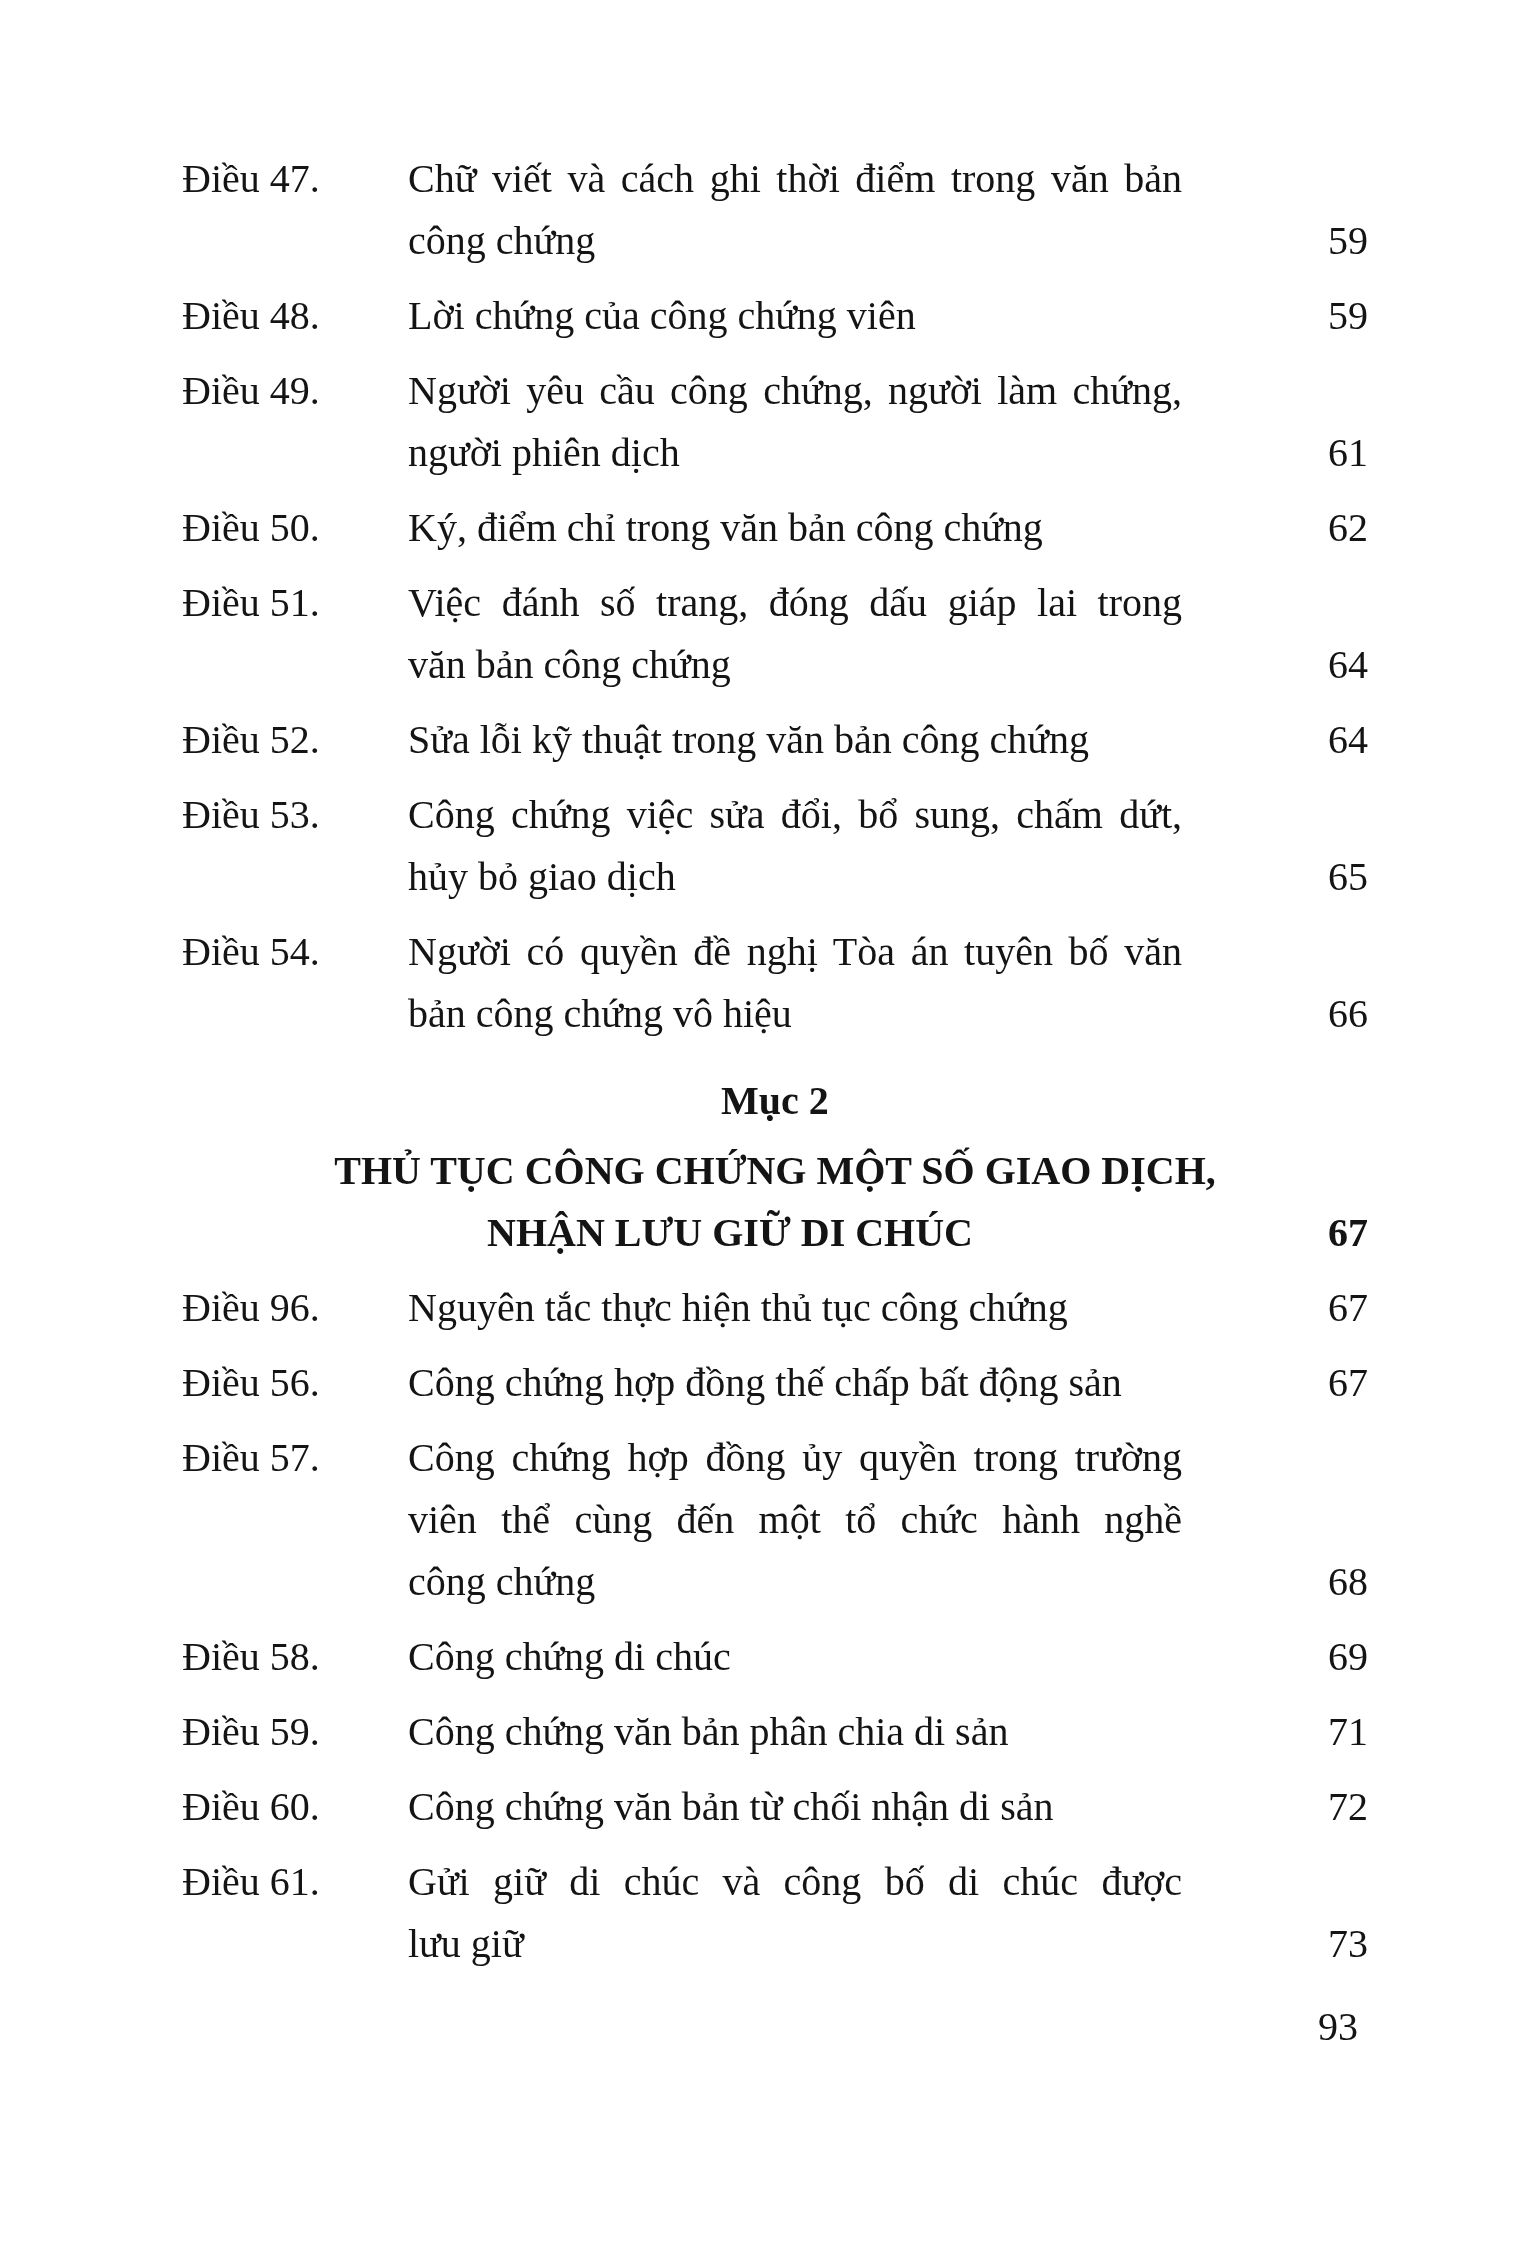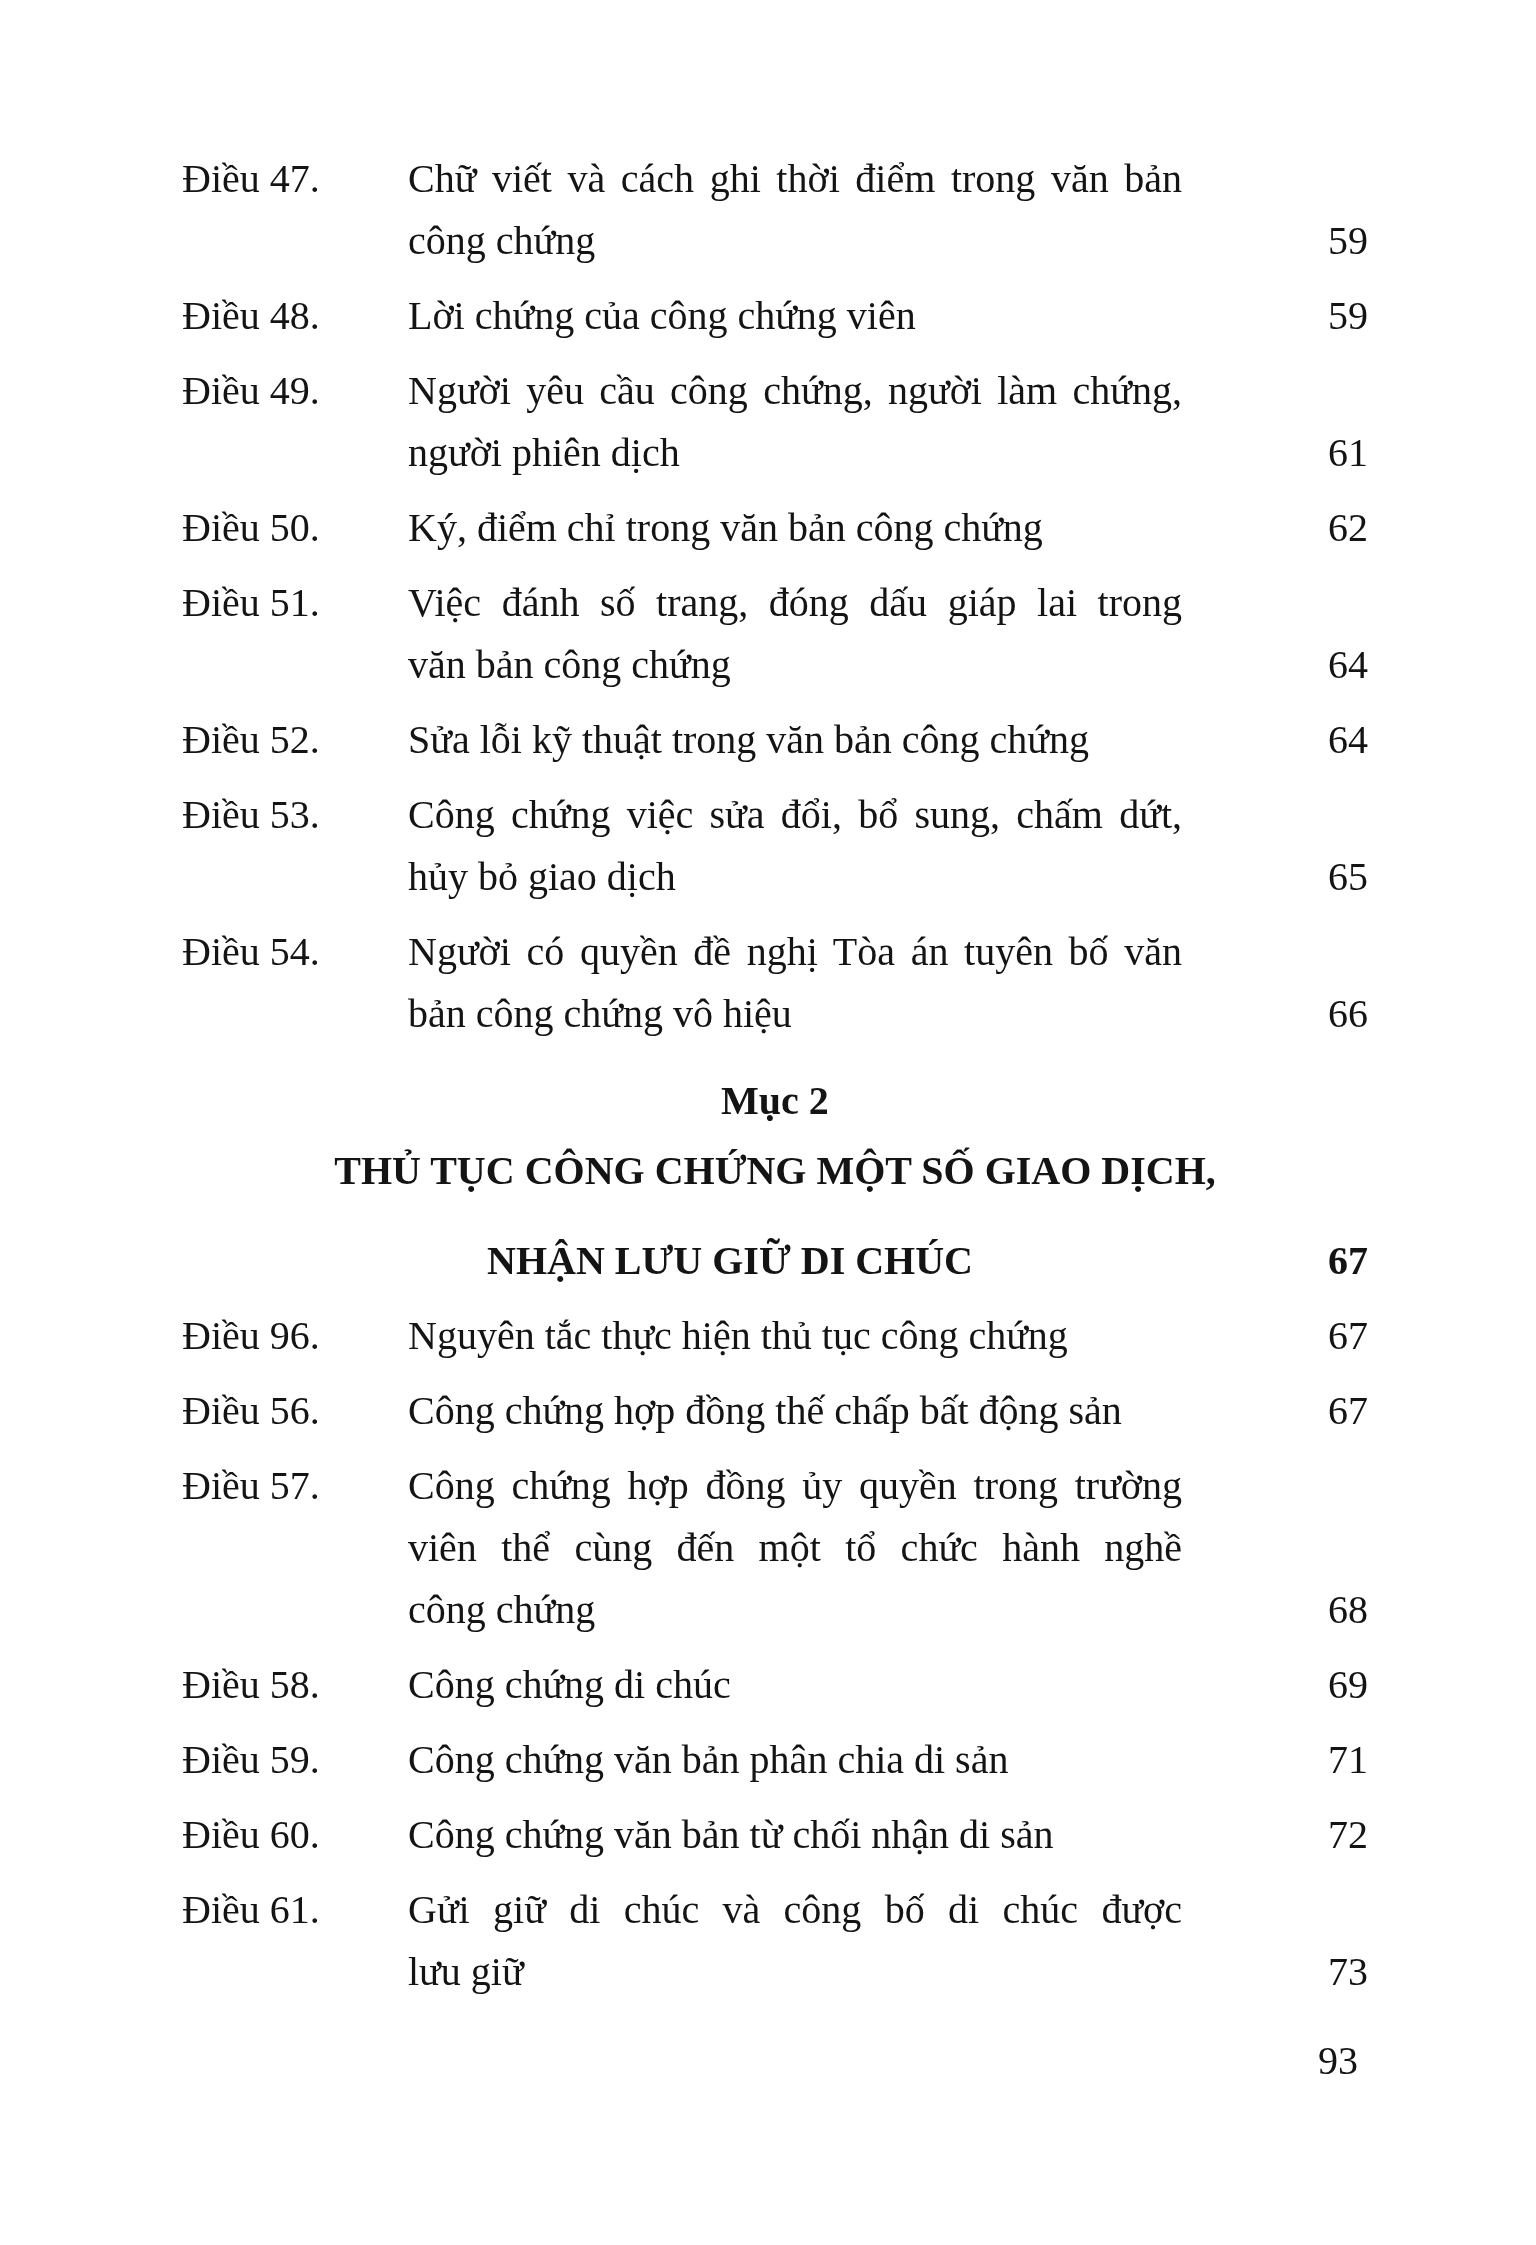--- a/index.html
+++ b/index.html
@@ -63,32 +63,31 @@
   .muc {
     text-align: center;
     margin-bottom: 8px;
   }
   .sec-l1 {
     text-align: center;
   }
   .sec-l2 {
     display: flex;
     align-items: center;
-    margin-top: 28px;
   }
   .sec-spacer {
     flex: 1;
   }
   .sec-page {
     width: 90px;
     text-align: right;
     font-weight: bold;
   }
   .folio {
-    margin-top: 27px;
+    margin-top: 21px;
     line-height: 62px;
     text-align: right;
     padding-right: 10px;
   }
 </style>
 </head>
 <body>
 
 <div class="page-sheet">
   <div class="toc">

